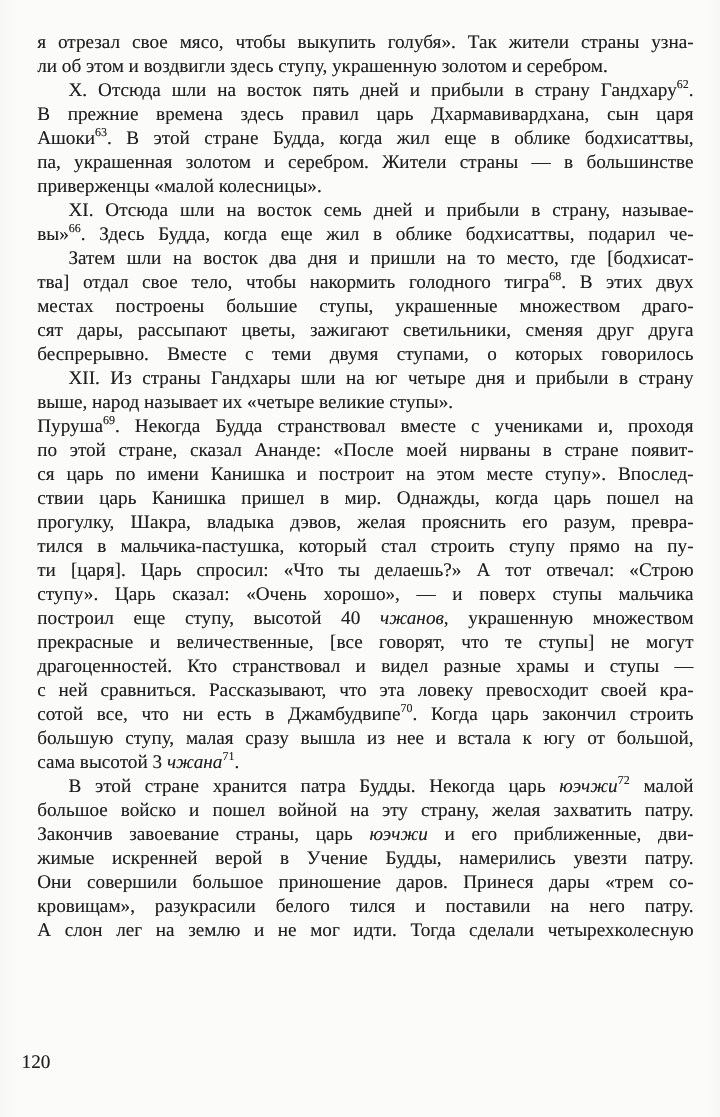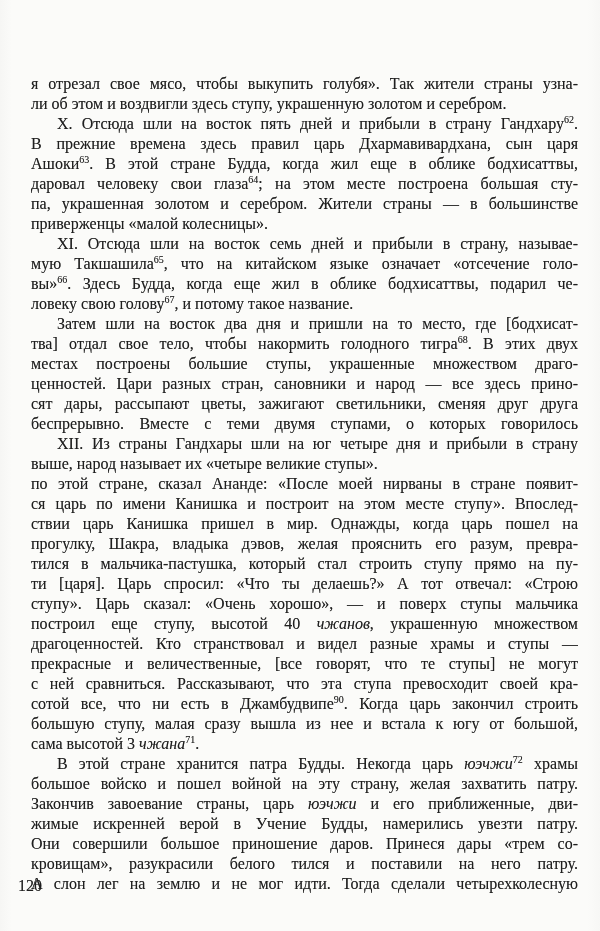--- a/index.html
+++ b/index.html
@@ -12,21 +12,20 @@
     overflow: hidden;
   }
   .page {
     position: absolute; inset: 0;
     background: linear-gradient(90deg, #f6f6f4 0%, #fbfbf9 2%, #fbfbf9 98%, #f7f7f5 100%);
   }
   .text-block {
     position: absolute;
     left: 31px; top: 26px;
     width: 547px;
-    margin-top: 48px;
   }
   .line {
     font-size: 16px;
     line-height: 20px;
     height: 20px;
     text-align: justify;
     text-align-last: justify;
     white-space: nowrap;
     overflow: hidden;
     text-shadow: 0 0 0.4px rgba(20,20,20,0.45);
@@ -52,50 +51,47 @@
 </head>
 <body>
 
 <div class="page">
   <div class="text-block">
       <div class="line"><span>я отрезал свое мясо, чтобы выкупить голубя». Так жители страны узна-</span></div>
       <div class="line last"><span>ли об этом и воздвигли здесь ступу, украшенную золотом и серебром.</span></div>
       <div class="line indent"><span>X. Отсюда шли на восток пять дней и прибыли в страну Гандхару</span><sup>62</sup><span>.</span></div>
       <div class="line"><span>В прежние времена здесь правил царь Дхармавивардхана, сын царя</span></div>
       <div class="line"><span>Ашоки</span><sup>63</sup><span>. В этой стране Будда, когда жил еще в облике бодхисаттвы,</span></div>
-      <div class="line"><span>даровал человеку свои глаза</span><sup>64</sup><span>; на этом месте построена большая сту-</span></div>
       <div class="line"><span>па, украшенная золотом и серебром. Жители страны — в большинстве</span></div>
       <div class="line last"><span>приверженцы «малой колесницы».</span></div>
       <div class="line indent"><span>XI. Отсюда шли на восток семь дней и прибыли в страну, называе-</span></div>
-      <div class="line"><span>мую Такшашила</span><sup>65</sup><span>, что на китайском языке означает «отсечение голо-</span></div>
       <div class="line"><span>вы»</span><sup>66</sup><span>. Здесь Будда, когда еще жил в облике бодхисаттвы, подарил че-</span></div>
-      <div class="line last"><span>ловеку свою голову</span><sup>67</sup><span>, и потому такое название.</span></div>
       <div class="line indent"><span>Затем шли на восток два дня и пришли на то место, где [бодхисат-</span></div>
       <div class="line"><span>тва] отдал свое тело, чтобы накормить голодного тигра</span><sup>68</sup><span>. В этих двух</span></div>
       <div class="line"><span>местах построены большие ступы, украшенные множеством драго-</span></div>
-      <div class="line"><span>ценностей. Цари разных стран, сановники и народ — все здесь прино-</span></div>
       <div class="line"><span>сят дары, рассыпают цветы, зажигают светильники, сменяя друг друга</span></div>
       <div class="line"><span>беспрерывно. Вместе с теми двумя ступами, о которых говорилось</span></div>
       <div class="line indent"><span>XII. Из страны Гандхары шли на юг четыре дня и прибыли в страну</span></div>
       <div class="line last"><span>выше, народ называет их «четыре великие ступы».</span></div>
+      <div class="line"><span>Пуруша</span><sup>69</sup><span>. Некогда Будда странствовал вместе с учениками и, проходя</span></div>
       <div class="line"><span>по этой стране, сказал Ананде: «После моей нирваны в стране появит-</span></div>
       <div class="line"><span>ся царь по имени Канишка и построит на этом месте ступу». Впослед-</span></div>
       <div class="line"><span>ствии царь Канишка пришел в мир. Однажды, когда царь пошел на</span></div>
       <div class="line"><span>прогулку, Шакра, владыка дэвов, желая прояснить его разум, превра-</span></div>
       <div class="line"><span>тился в мальчика-пастушка, который стал строить ступу прямо на пу-</span></div>
       <div class="line"><span>ти [царя]. Царь спросил: «Что ты делаешь?» А тот отвечал: «Строю</span></div>
       <div class="line"><span>ступу». Царь сказал: «Очень хорошо», — и поверх ступы мальчика</span></div>
       <div class="line"><span>построил еще ступу, высотой 40 </span><i>чжанов</i><span>, украшенную множеством</span></div>
+      <div class="line"><span>прекрасные и величественные, [все говорят, что те ступы] не могут</span></div>
       <div class="line"><span>драгоценностей. Кто странствовал и видел разные храмы и ступы —</span></div>
-      <div class="line"><span>прекрасные и величественные, [все говорят, что те ступы] не могут</span></div>
-      <div class="line"><span>с ней сравниться. Рассказывают, что эта ступа превосходит своей кра-</span></div>
-      <div class="line"><span>сотой все, что ни есть в Джамбудвипе</span><sup>90</sup><span>. Когда царь закончил строить</span></div>
+      <div class="line"><span>с ней сравниться. Рассказывают, что эта ловеку превосходит своей кра-</span></div>
+      <div class="line"><span>сотой все, что ни есть в Джамбудвипе</span><sup>70</sup><span>. Когда царь закончил строить</span></div>
       <div class="line"><span>большую ступу, малая сразу вышла из нее и встала к югу от большой,</span></div>
       <div class="line last"><span>сама высотой 3 </span><i>чжана</i><sup>71</sup><span>.</span></div>
-      <div class="line indent"><span>В этой стране хранится патра Будды. Некогда царь </span><i>юэчжи</i><sup class="it">72</sup><span> храмы</span></div>
+      <div class="line indent"><span>В этой стране хранится патра Будды. Некогда царь </span><i>юэчжи</i><sup class="it">72</sup><span> малой</span></div>
       <div class="line"><span>большое войско и пошел войной на эту страну, желая захватить патру.</span></div>
       <div class="line"><span>Закончив завоевание страны, царь </span><i>юэчжи</i><span> и его приближенные, дви-</span></div>
       <div class="line"><span>жимые искренней верой в Учение Будды, намерились увезти патру.</span></div>
       <div class="line"><span>Они совершили большое приношение даров. Принеся дары «трем со-</span></div>
       <div class="line"><span>кровищам», разукрасили белого тился и поставили на него патру.</span></div>
       <div class="line"><span>А слон лег на землю и не мог идти. Тогда сделали четырехколесную</span></div>
     </div>
   <div class="page-number">120</div>
 </div>
 

